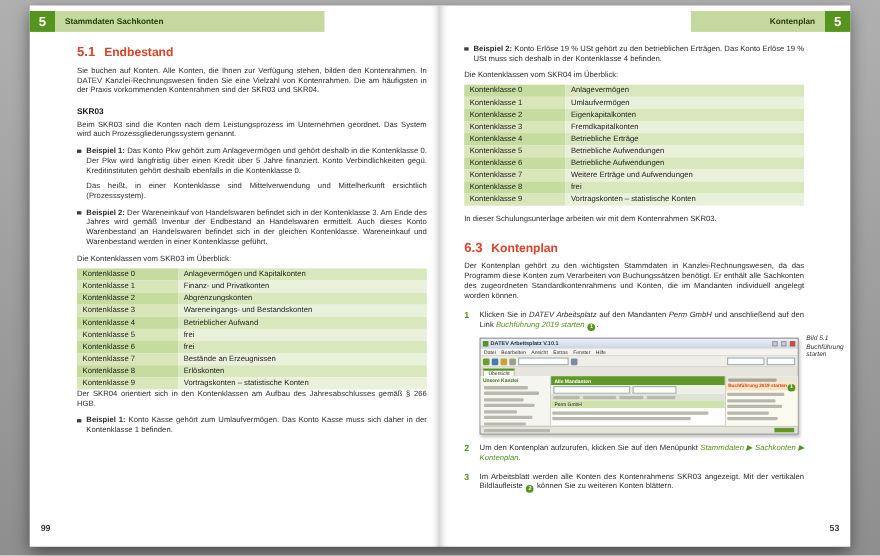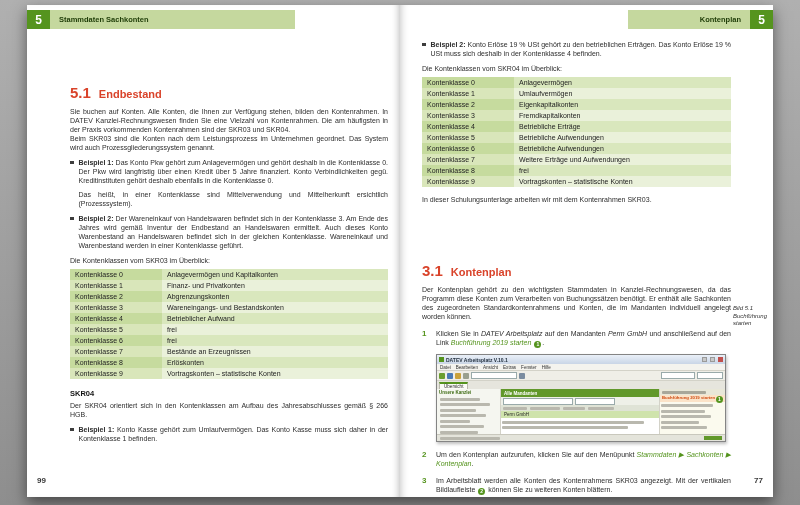--- a/index.html
+++ b/index.html
@@ -29,21 +29,21 @@
     background:#c5d89e; color:#1d3b06; font-size:7.5px; font-weight:bold;
     line-height:19px;
   }
   .chap-left  .chap-bar { width:245px; padding-left:9px; }
   .chap-right .chap-bar { width:122px; padding-right:9px; text-align:right; }
 
   .content-left  { position:absolute; left:43px; right:12px; top:35px; }
   .content-right { position:absolute; left:22px; right:42px; top:35px; }
 
   .sec-head { display:flex; align-items:baseline; gap:8px; margin-bottom:6px; }
-  .sec-num  { font-size:15px; font-weight:bold; color:#d9432a;margin-top:44px; }
+  .sec-num  { font-size:12px; font-weight:bold; color:#d9432a; }
   .sec-title{ font-size:11px; font-weight:bold; color:#d9432a; }
 
   p, .txt { font-size:7px; line-height:9px; color:#2d2d2d; text-align:justify; }
   .subhead { font-size:7.5px; font-weight:bold; color:#141414; margin:10px 0 3px; }
   .mt { margin-top:6px; }
 
   .bullet { display:flex; gap:5px; margin-top:6px; }
   .bullet .sq { width:3.5px; height:3.5px; background:#3d3d3d; margin-top:2.5px; flex:none; }
   .indent { margin-left:8.5px; margin-top:5px; }
 
@@ -141,20 +141,21 @@
     </div>
 
     <div class="content-left">
       <div class="sec-head">
         <span class="sec-num">5.1</span>
         <span class="sec-title">Endbestand</span>
       </div>
 
       <p>Sie buchen auf Konten. Alle Konten, die Ihnen zur Verfügung stehen, bilden den Kontenrahmen. In DATEV Kanzlei-Rechnungswesen finden Sie eine Vielzahl von Kontenrahmen. Die am häufigsten in der Praxis vorkommenden Kontenrahmen sind der SKR03 und SKR04.</p>
 
+      <div class="subhead">SKR03</div>
       <p>Beim SKR03 sind die Konten nach dem Leistungsprozess im Unternehmen geordnet. Das System wird auch Prozessgliederungssystem genannt.</p>
 
       <div class="bullet">
         <span class="sq"></span>
         <span class="txt"><b>Beispiel 1:</b><span> Das Konto Pkw gehört zum Anlagevermögen und gehört deshalb in die Kontenklasse 0. Der Pkw wird langfristig über einen Kredit über 5 Jahre finanziert. Konto Verbindlichkeiten gegü. Kreditinstituten gehört deshalb ebenfalls in die Kontenklasse 0.</span></span>
       </div>
       <p class="indent">Das heißt, in einer Kontenklasse sind Mittelverwendung und Mittelherkunft ersichtlich (Prozesssystem).</p>
 
       <div class="bullet">
         <span class="sq"></span>
@@ -200,21 +201,20 @@
               <td class="k">Kontenklasse 8</td>
               <td class="d">Erlöskonten</td>
             </tr>
         <tr>
               <td class="k">Kontenklasse 9</td>
               <td class="d">Vortragskonten – statistische Konten</td>
             </tr>
       </tbody>
         </table>
 
-      <div class="subhead">SKR04</div>
       <p>Der SKR04 orientiert sich in den Kontenklassen am Aufbau des Jahresabschlusses gemäß § 266 HGB.</p>
 
       <div class="bullet">
         <span class="sq"></span>
         <span class="txt"><b>Beispiel 1:</b><span> Konto Kasse gehört zum Umlaufvermögen. Das Konto Kasse muss sich daher in der Kontenklasse 1 befinden.</span></span>
       </div>
     </div>
 
     <div class="pagenum pagenum-left">99</div>
   </div>
@@ -273,21 +273,21 @@
         <tr>
               <td class="k">Kontenklasse 9</td>
               <td class="d">Vortragskonten – statistische Konten</td>
             </tr>
       </tbody>
         </table>
 
       <p style="margin-top:8px;">In dieser Schulungsunterlage arbeiten wir mit dem Kontenrahmen SKR03.</p>
 
       <div class="sec-head" style="margin-top:14px;">
-        <span class="sec-num">3.1</span>
+        <span class="sec-num">6.3</span>
         <span class="sec-title">Kontenplan</span>
       </div>
 
       <p>Der Kontenplan gehört zu den wichtigsten Stammdaten in Kanzlei-Rechnungswesen, da das Programm diese Konten zum Verarbeiten von Buchungssätzen benötigt. Er enthält alle Sachkonten des zugeordneten Standardkontenrahmens und Konten, die im Mandanten individuell angelegt worden können.</p>
 
       <div class="step">
         <span class="step-num">1</span>
         <span class="txt step-body"><span>Klicken Sie in </span><span class="di">DATEV Arbeitsplatz</span><span> auf den Mandanten </span><span class="di">Perm GmbH</span><span> und anschließend auf den Link </span><span class="gi">Buchführung 2019 starten</span>
           <span class="badge">1</span><span>.</span>
         </span>
@@ -381,15 +381,15 @@
         <span class="step-num">3</span>
         <span class="txt step-body"><span>Im Arbeitsblatt werden alle Konten des Kontenrahmens SKR03 angezeigt. Mit der vertikalen Bildlaufleiste </span><span class="badge">2</span><span> können Sie zu weiteren Konten blättern.</span>
         </span>
       </div>
     </div>
 
     <div class="sidenote">
       <span>Bild 5.1</span><span> Buchführung starten</span>
     </div>
 
-    <div class="pagenum pagenum-right">77</div>
+    <div class="pagenum pagenum-right">53</div>
   </div>
 </div>
 
 </body></html>

